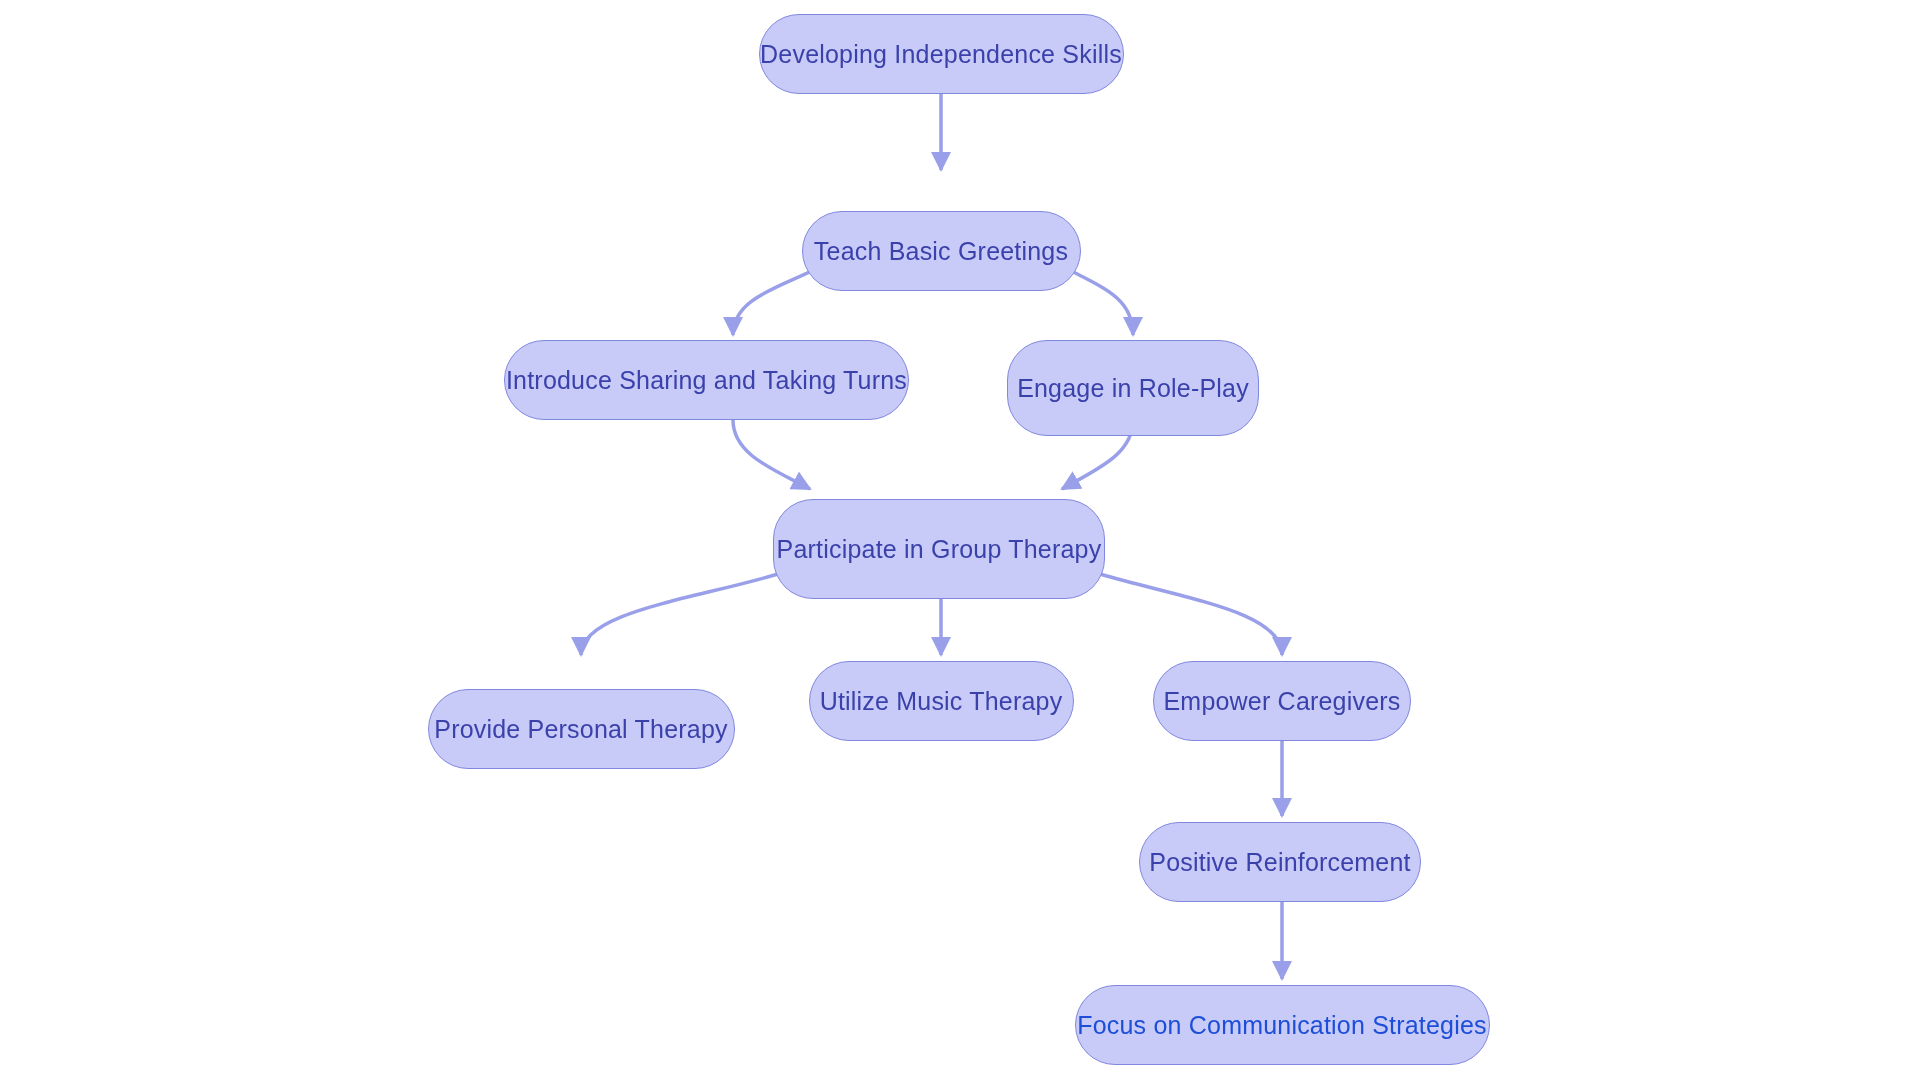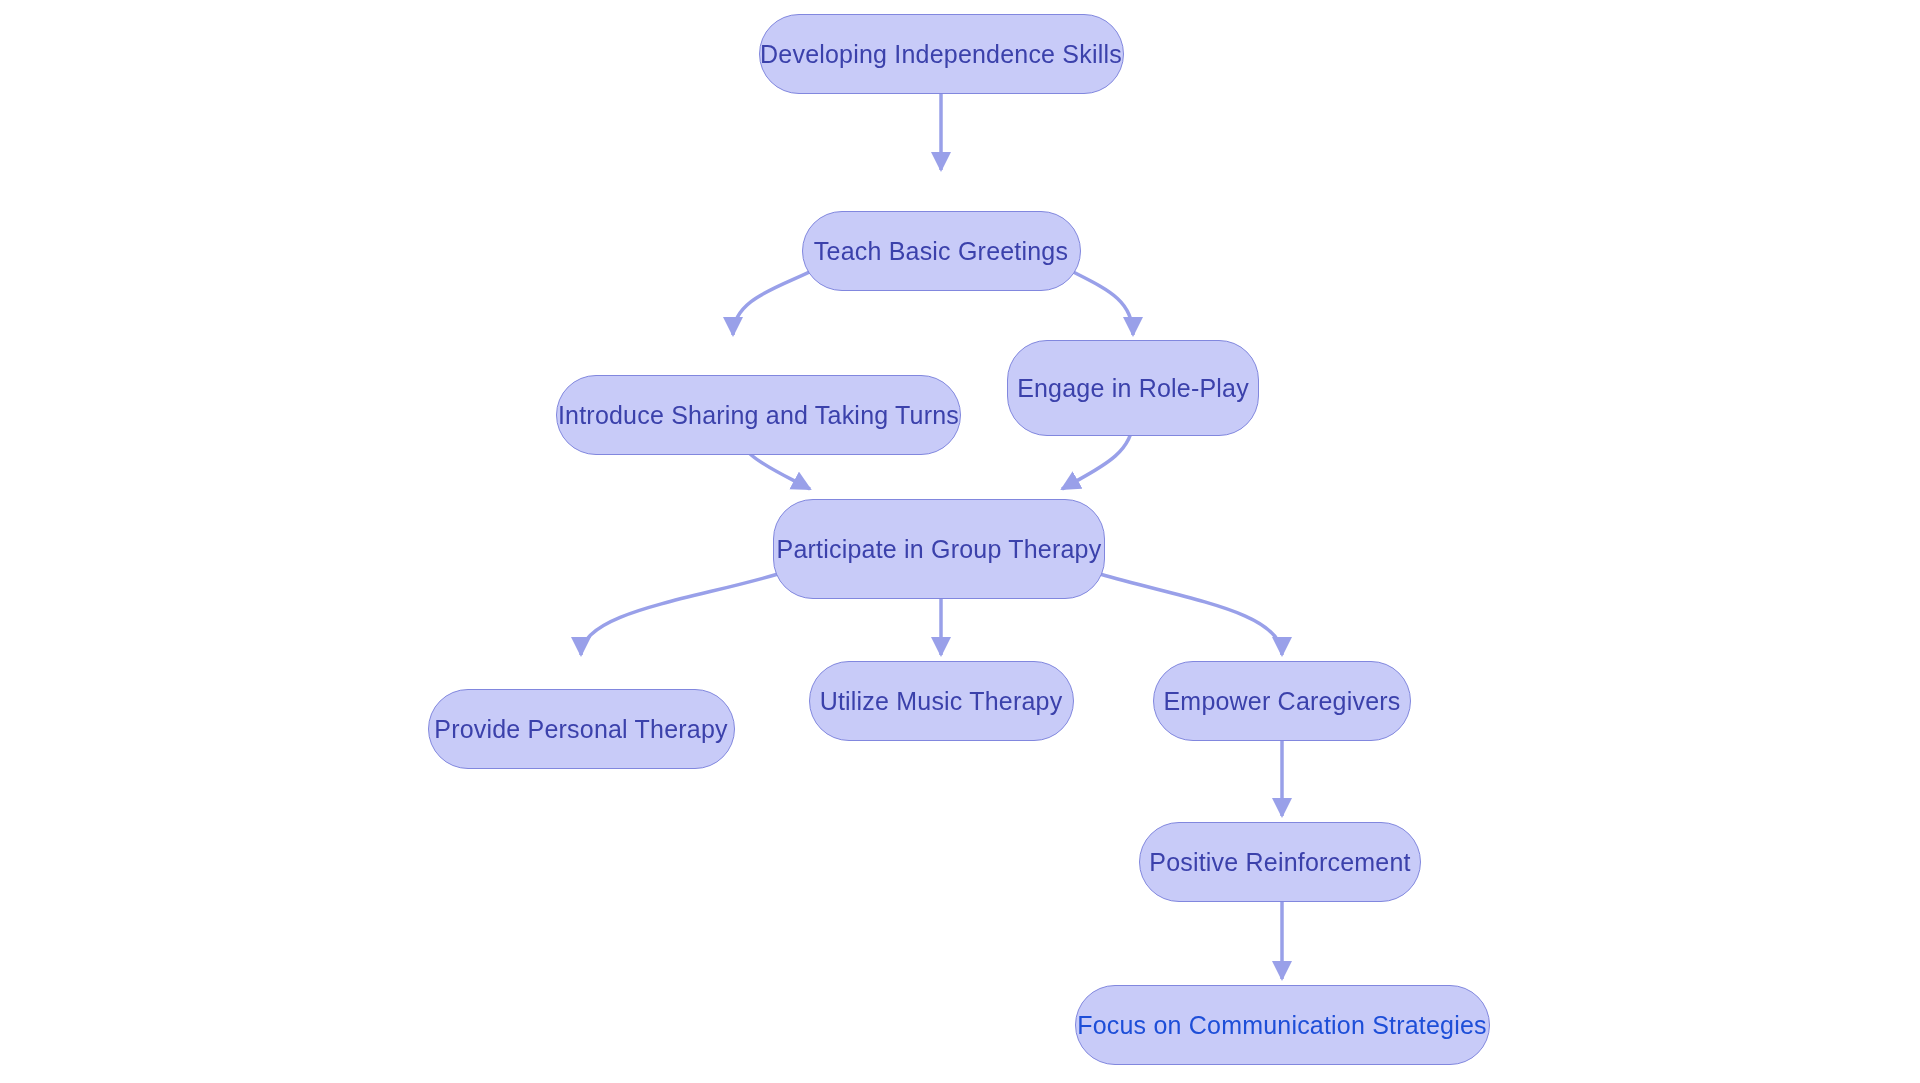--- a/index.html
+++ b/index.html
@@ -53,21 +53,21 @@
         <path d="M 778 574 C 690 600, 581 612, 581 655" fill="none" stroke="#99a0e9" stroke-width="3.5" marker-end="url(#arrowhead)"></path>
         <path d="M 941 579 L 941 655" fill="none" stroke="#99a0e9" stroke-width="3.5" marker-end="url(#arrowhead)"></path>
         <path d="M 1100 574 C 1190 600, 1282 612, 1282 655" fill="none" stroke="#99a0e9" stroke-width="3.5" marker-end="url(#arrowhead)"></path>
         <path d="M 1282 741 L 1282 816" fill="none" stroke="#99a0e9" stroke-width="3.5" marker-end="url(#arrowhead)"></path>
         <path d="M 1282 902 L 1282 979" fill="none" stroke="#99a0e9" stroke-width="3.5" marker-end="url(#arrowhead)"></path>
       </g>
   </svg>
   <div id="nodes-layer">
       <div class="node" style="left: 758.5px; top: 14px; width: 365px; height: 80px; background: rgb(200, 203, 248); border: 1.5px solid rgb(129, 135, 222); color: rgb(59, 65, 171);">Developing Independence Skills</div>
       <div class="node" style="left: 801.5px; top: 175px; width: 279px; height: 80px; background: rgb(200, 203, 248); border: 1.5px solid rgb(129, 135, 222); color: rgb(59, 65, 171); margin-top: 36px;">Teach Basic Greetings</div>
-      <div class="node" style="left: 556px; top: 340px; width: 405px; height: 80px; background: rgb(200, 203, 248); border: 1.5px solid rgb(129, 135, 222); color: rgb(59, 65, 171); margin-top: 35px;">Introduce Sharing and Taking Turns</div>
+      <div class="node" style="left: 504px; top: 340px; width: 405px; height: 80px; background: rgb(200, 203, 248); border: 1.5px solid rgb(129, 135, 222); color: rgb(59, 65, 171);">Introduce Sharing and Taking Turns</div>
       <div class="node" style="left: 1007px; top: 340px; width: 252px; height: 96px; background: rgb(200, 203, 248); border: 1.5px solid rgb(129, 135, 222); color: rgb(59, 65, 171);">Engage in Role-Play</div>
       <div class="node" style="left: 773px; top: 499px; width: 332px; height: 100px; background: rgb(200, 203, 248); border: 1.5px solid rgb(129, 135, 222); color: rgb(59, 65, 171);">Participate in Group Therapy</div>
       <div class="node" style="left: 427.5px; top: 661px; width: 307px; height: 80px; background: rgb(200, 203, 248); border: 1.5px solid rgb(129, 135, 222); color: rgb(59, 65, 171); margin-top: 28px;">Provide Personal Therapy</div>
       <div class="node" style="left: 808.5px; top: 661px; width: 265px; height: 80px; background: rgb(200, 203, 248); border: 1.5px solid rgb(129, 135, 222); color: rgb(59, 65, 171);">Utilize Music Therapy</div>
       <div class="node" style="left: 1153px; top: 661px; width: 258px; height: 80px; background: rgb(200, 203, 248); border: 1.5px solid rgb(129, 135, 222); color: rgb(59, 65, 171);">Empower Caregivers</div>
       <div class="node" style="left: 1139px; top: 822px; width: 282px; height: 80px; background: rgb(200, 203, 248); border: 1.5px solid rgb(129, 135, 222); color: rgb(59, 65, 171);">Positive Reinforcement</div>
       <div class="node" style="left: 1074.5px; top: 985px; width: 415px; height: 80px; background: rgb(200, 203, 248); border: 1.5px solid rgb(129, 135, 222); color: #1d4ed8;">Focus on Communication Strategies</div>
     </div>
 </div>
 

